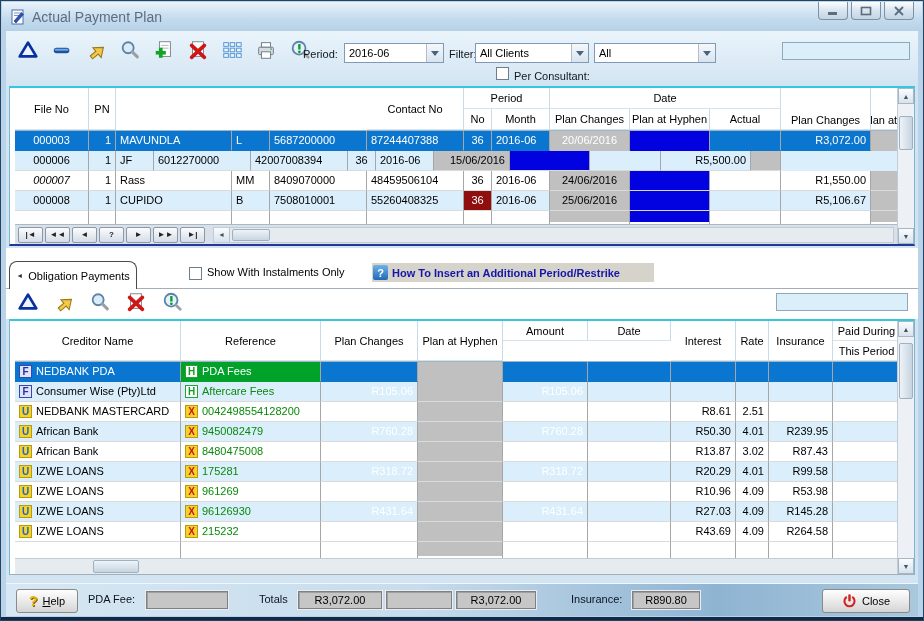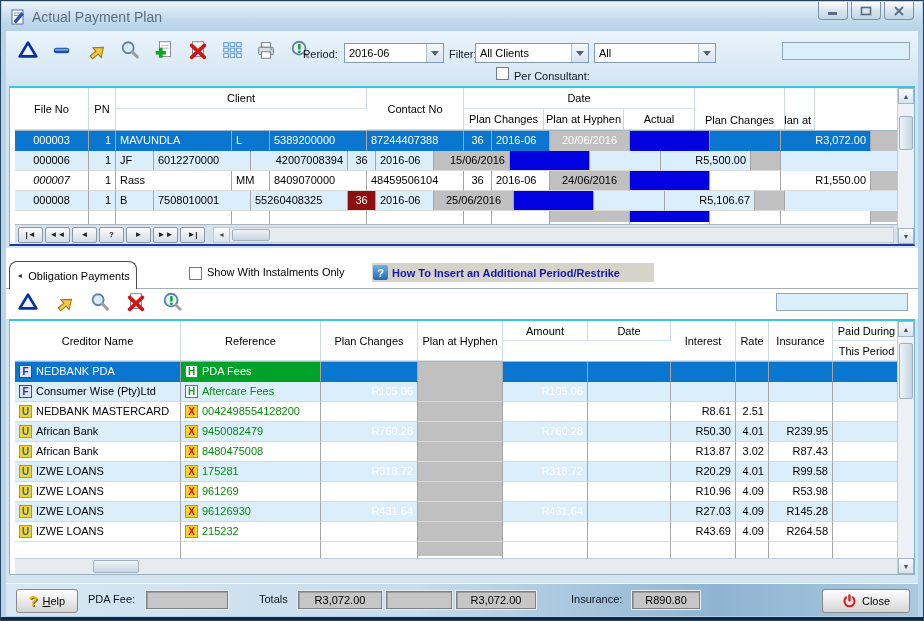--- a/index.html
+++ b/index.html
@@ -248,24 +248,30 @@
     <div class="panel top-panel">
       <div class="grid-main">
         <div class="g-header" id="top-head">
             <div class="h-unit" style="width: 74px;">
               <div class="h-cell" style="width: 74px; height: 42px;">File No</div>
             </div>
             <div class="h-unit" style="width: 27px;">
               <div class="h-cell" style="width: 27px; height: 42px;">PN</div>
             </div>
             <div class="h-unit" style="width: 251px;">
-              <div class="h-cell" style="width: 251px; height: 21px;">Client</div>
             </div>
             <div class="h-unit" style="width: 97px;">
               <div class="h-cell" style="width: 97px; height: 42px;">Contact No</div>
+            </div>
+            <div class="h-unit" style="width: 86px;">
+              <div class="h-cell" style="width: 86px; height: 21px;">Period</div>
+              <div class="h-sub">
+                <div class="h-cell" style="width: 28px; height: 21px;">No</div>
+                <div class="h-cell" style="width: 58px; height: 21px;">Month</div>
+              </div>
             </div>
             <div class="h-unit" style="width: 231px;">
               <div class="h-cell" style="width: 231px; height: 21px;">Date</div>
               <div class="h-sub">
                 <div class="h-cell" style="width: 80px; height: 21px;">Plan Changes</div>
                 <div class="h-cell" style="width: 80px; height: 21px;">Plan at Hyphen</div>
                 <div class="h-cell" style="width: 71px; height: 21px;">Actual</div>
               </div>
             </div>
             <div class="h-unit" style="width: 90px;">
@@ -283,21 +289,21 @@
               <div class="g-cell al-r" style="width: 27px;">
                 <span>1</span>
               </div>
               <div class="g-cell al-l" style="width: 116px;">
                 <span>MAVUNDLA</span>
               </div>
               <div class="g-cell al-l" style="width: 38px;">
                 <span>L</span>
               </div>
               <div class="g-cell al-l" style="width: 97px;">
-                <span>5389200000</span>
+                <span>5687200000</span>
               </div>
               <div class="g-cell al-l" style="width: 97px;">
                 <span>87244407388</span>
               </div>
               <div class="g-cell al-c" style="width: 28px;">
                 <span>36</span>
               </div>
               <div class="g-cell al-l" style="width: 58px;">
                 <span>2016-06</span>
               </div>
@@ -323,21 +329,21 @@
               </div>
               <div class="g-cell al-r" style="width: 27px;">
                 <span>1</span>
               </div>
               <div class="g-cell al-l" style="width: 38px;">
                 <span>JF</span>
               </div>
               <div class="g-cell al-l" style="width: 97px;">
                 <span>6012270000</span>
               </div>
-              <div class="g-cell al-l" style="width: 97px; justify-content: flex-end;">
+              <div class="g-cell al-l" style="width: 97px;">
                 <span>42007008394</span>
               </div>
               <div class="g-cell al-c" style="width: 28px;">
                 <span>36</span>
               </div>
               <div class="g-cell al-l" style="width: 58px;">
                 <span>2016-06</span>
               </div>
               <div class="g-cell al-c col-gray" style="width: 76px; justify-content: flex-end;">
                 <span>15/06/2016</span>
@@ -395,20 +401,23 @@
               <div class="g-cell al-l col-gray" style="width: 30px;">
                 <span></span>
               </div>
             </div>
             <div class="g-row zeb">
               <div class="g-cell al-c" style="width: 74px;">
                 <span>000008</span>
               </div>
               <div class="g-cell al-r" style="width: 27px;">
                 <span>1</span>
+              </div>
+              <div class="g-cell al-l" style="width: 116px;">
+                <span>CUPIDO</span>
               </div>
               <div class="g-cell al-l" style="width: 38px;">
                 <span>B</span>
               </div>
               <div class="g-cell al-l" style="width: 97px;">
                 <span>7508010001</span>
               </div>
               <div class="g-cell al-l" style="width: 97px;">
                 <span>55260408325</span>
               </div>

